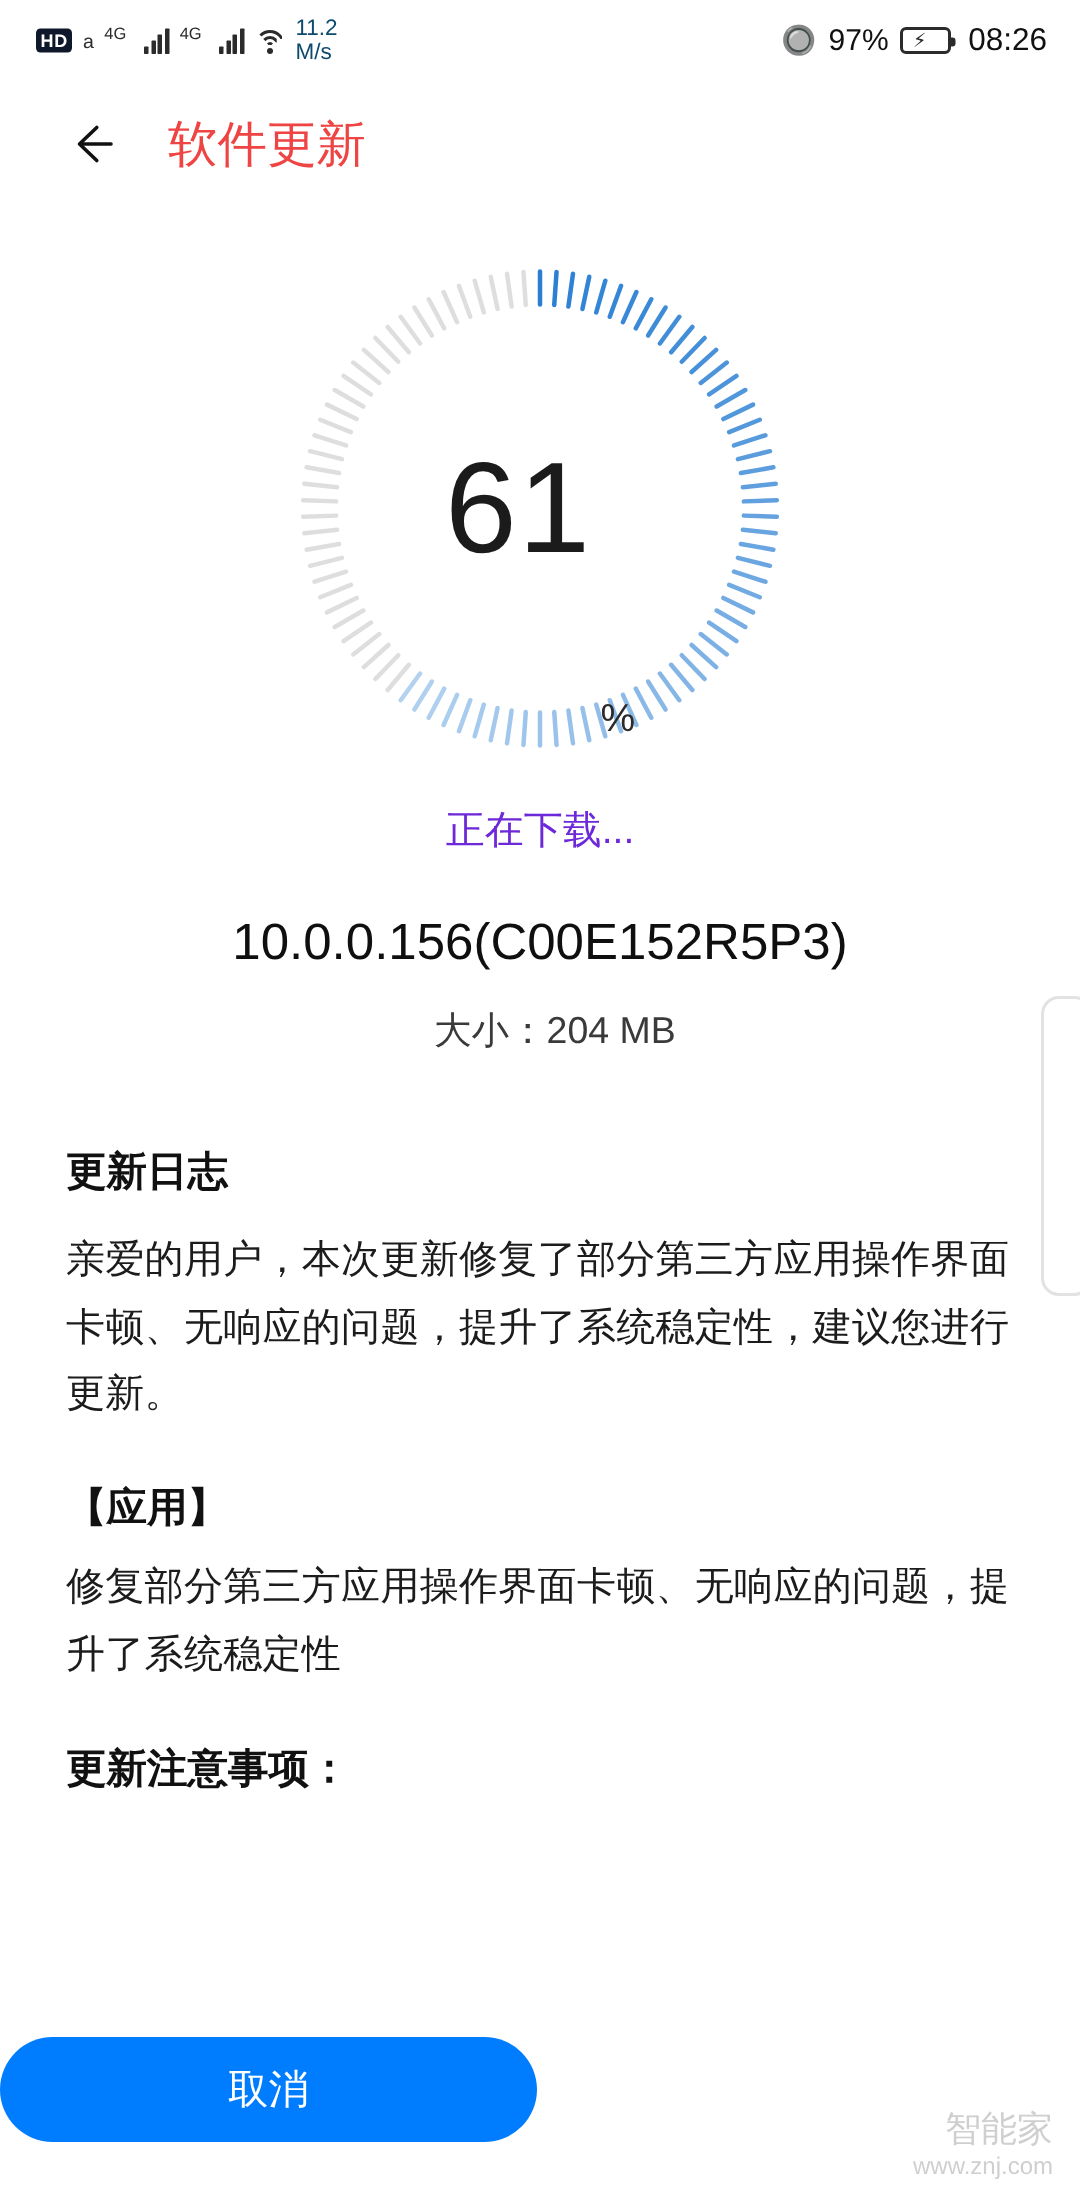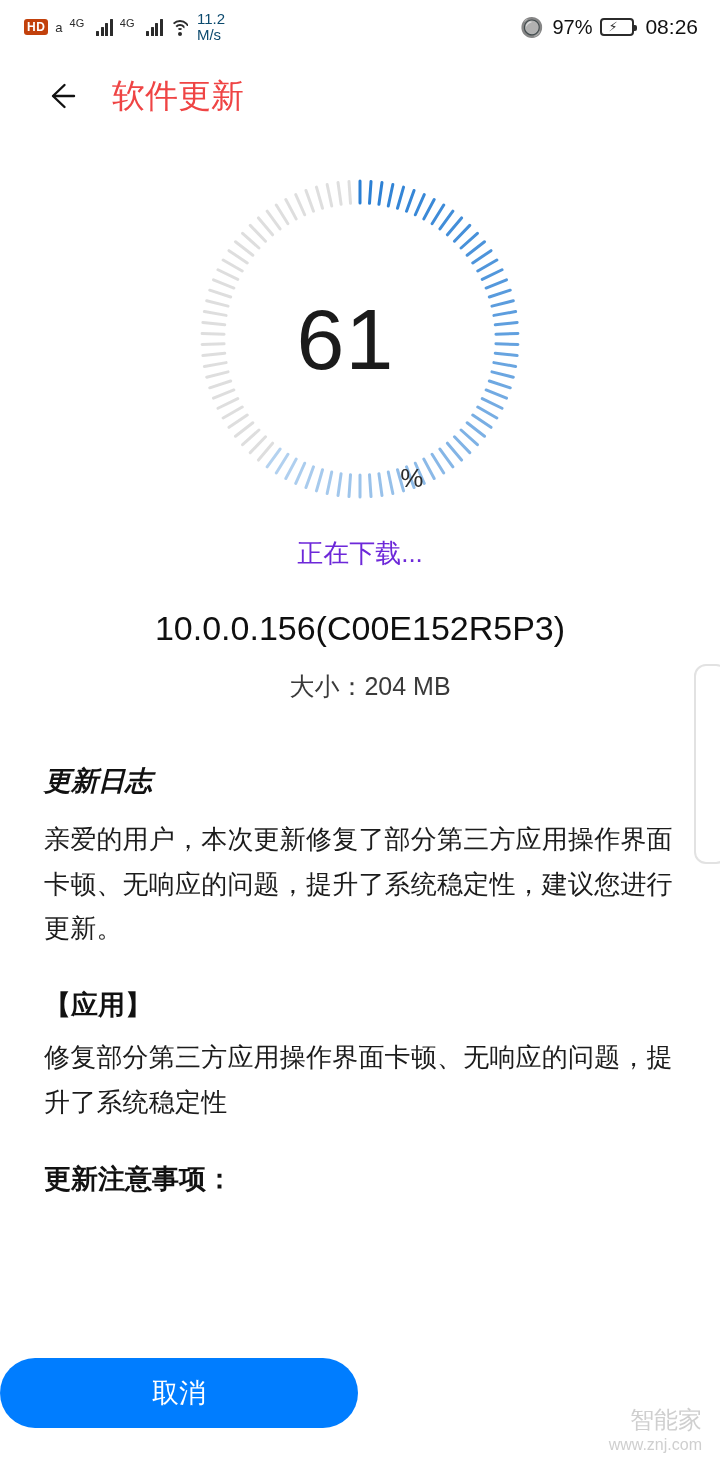--- a/index.html
+++ b/index.html
@@ -19,21 +19,21 @@
     align-items: center;
     justify-content: space-between;
     padding: 0 22px 0 24px;
     font-size: 20px;
     color: #111;
   }
   .status-left { display: flex; align-items: center; gap: 7px; }
   .status-right { display: flex; align-items: center; gap: 8px; }
 
   .hd-badge {
-    background: #c2410c;
+    background: #0f172a;
     color: #fff;
     font-size: 12px;
     font-weight: bold;
     border-radius: 3px;
     padding: 2px 3px 2px 3px;
     letter-spacing: 0.5px;
     line-height: 1;
     display: inline-flex;
     align-items: center;
   }
@@ -164,21 +164,20 @@
   
   .content {
     padding: 0 44px;
     margin-top: 60px;
   }
   .sec-title {
     font-size: 27px;
     font-weight: 600;
     color: #111;
     margin-bottom: 18px;
-    font-style: italic;
   }
   .para {
     font-size: 26px;
     line-height: 1.72;
     color: #1c1c1c;
     letter-spacing: 0.2px;
   }
   .gap { height: 30px; }
   .sec-title-2 {
     font-size: 27px;

